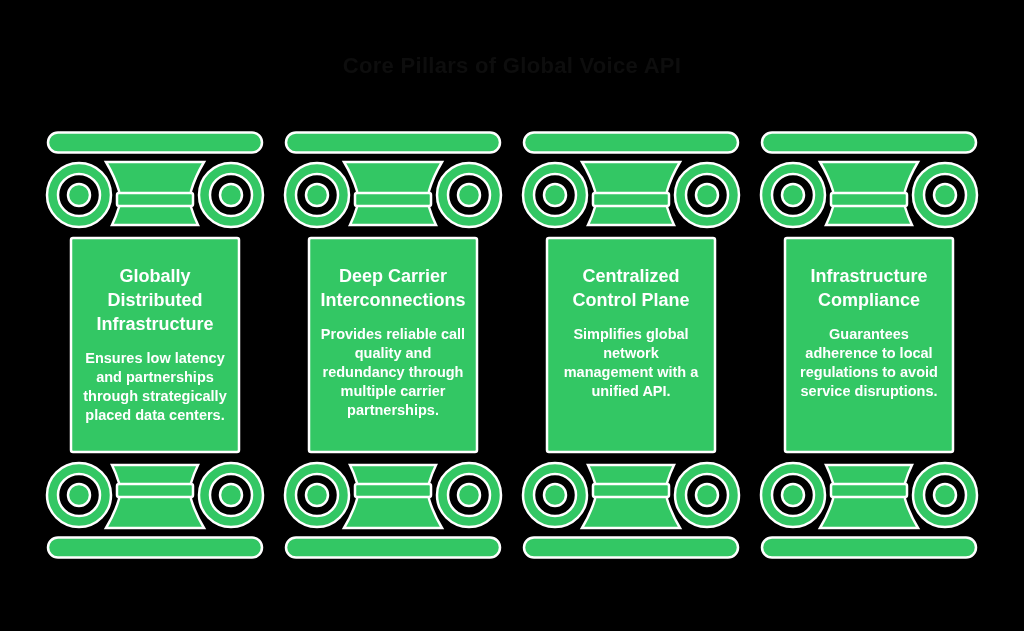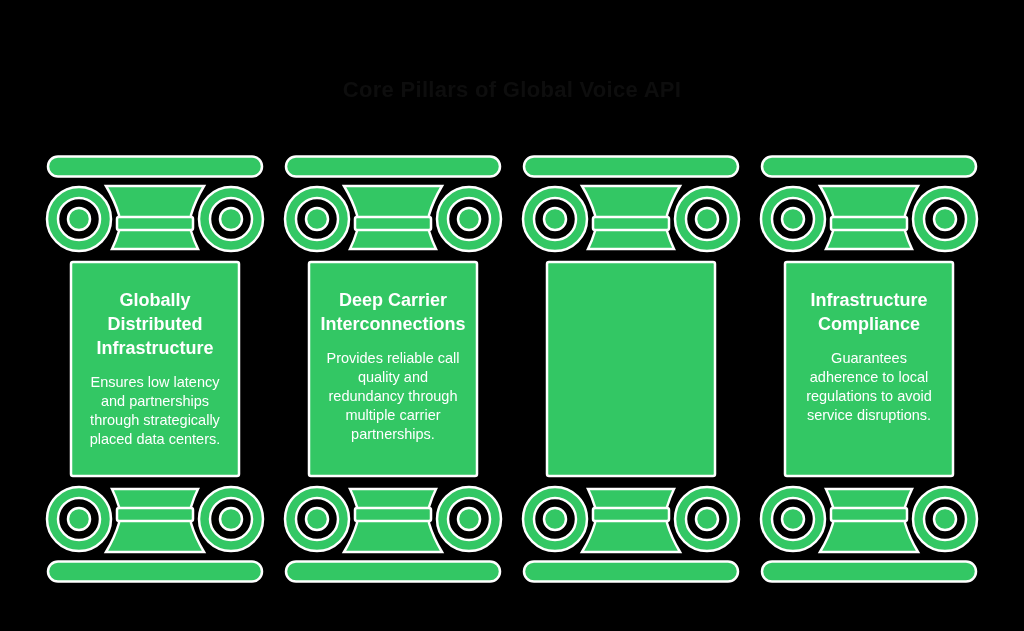--- a/index.html
+++ b/index.html
@@ -8,21 +8,21 @@
     --white:#FFFFFF;
     --title:#0D0D0D;
   }
   html,body{margin:0;padding:0;}
   body{
     width:1024px;height:631px;
     background:var(--bg);
     font-family:"Liberation Sans", sans-serif;
     overflow:hidden;
   }
-  .stage{position:relative;width:1024px;height:460px;margin-top:24px;}
+  .stage{position:relative;width:1024px;height:460px;}
   .main-title{
     position:absolute;top:53px;left:0;width:100%;
     margin:0;text-align:center;
     font-size:22px;font-weight:700;color:var(--title);
     letter-spacing:.3px;
   }
   .pillars{
     position:absolute;top:127px;left:0;width:100%;
     display:flex;justify-content:center;gap:16px;
   }
@@ -34,21 +34,21 @@
     position:absolute;left:27px;top:111px;width:168px;height:214px;
     box-sizing:border-box;padding-top:26px;
     display:flex;flex-direction:column;align-items:center;gap:13px;
     text-align:center;color:var(--white);
   }
   .pillar-title{
     font-size:18px;font-weight:700;line-height:24px;
     padding:0 4px;
   }
   .pillar-desc{
-    font-size:14.5px;font-weight:400;line-height:19px;
+    font-size:14.5px;font-weight:700;line-height:19px;
     padding:0 10px;
   }
 </style>
 </head>
 <body>
 
 <div class="stage">
   <h1 class="main-title">Core Pillars of Global Voice API</h1>
   <div class="pillars" id="pillars">
   <div class="pillar">
@@ -143,20 +143,24 @@
         <path class="shape" d="M62 35 L160 35 Q151 50 147 64 L147 80 Q150 90 154 98 L68 98 Q72 90 75 80 L75 64 Q71 50 62 35 Z"></path>
         <rect class="shape" x="73" y="66" width="76" height="13" rx="2"></rect>
         <circle class="shape" cx="35" cy="68" r="32"></circle>
         <circle class="hole" cx="35" cy="68" r="21"></circle>
         <circle class="shape" cx="35" cy="68" r="11"></circle>
         <circle class="shape" cx="187" cy="68" r="32"></circle>
         <circle class="hole" cx="187" cy="68" r="21"></circle>
         <circle class="shape" cx="187" cy="68" r="11"></circle>
       </g>
     </svg>
+    <div class="pillar-text">
+      <div class="pillar-title">Centralized Control Plane</div>
+      <div class="pillar-desc">Simplifies global network management with a unified API.</div>
+    </div>
   </div>
 
   <div class="pillar">
     <svg viewBox="0 0 222 436" width="222" height="436" aria-hidden="true">
 
       <rect class="shape" x="27" y="111" width="168" height="214" rx="2"></rect>
 
       <g>
         <rect class="shape" x="4" y="5.5" width="214" height="20" rx="10"></rect>
         <path class="shape" d="M62 35 L160 35 Q151 50 147 64 L147 80 Q150 90 154 98 L68 98 Q72 90 75 80 L75 64 Q71 50 62 35 Z"></path>

